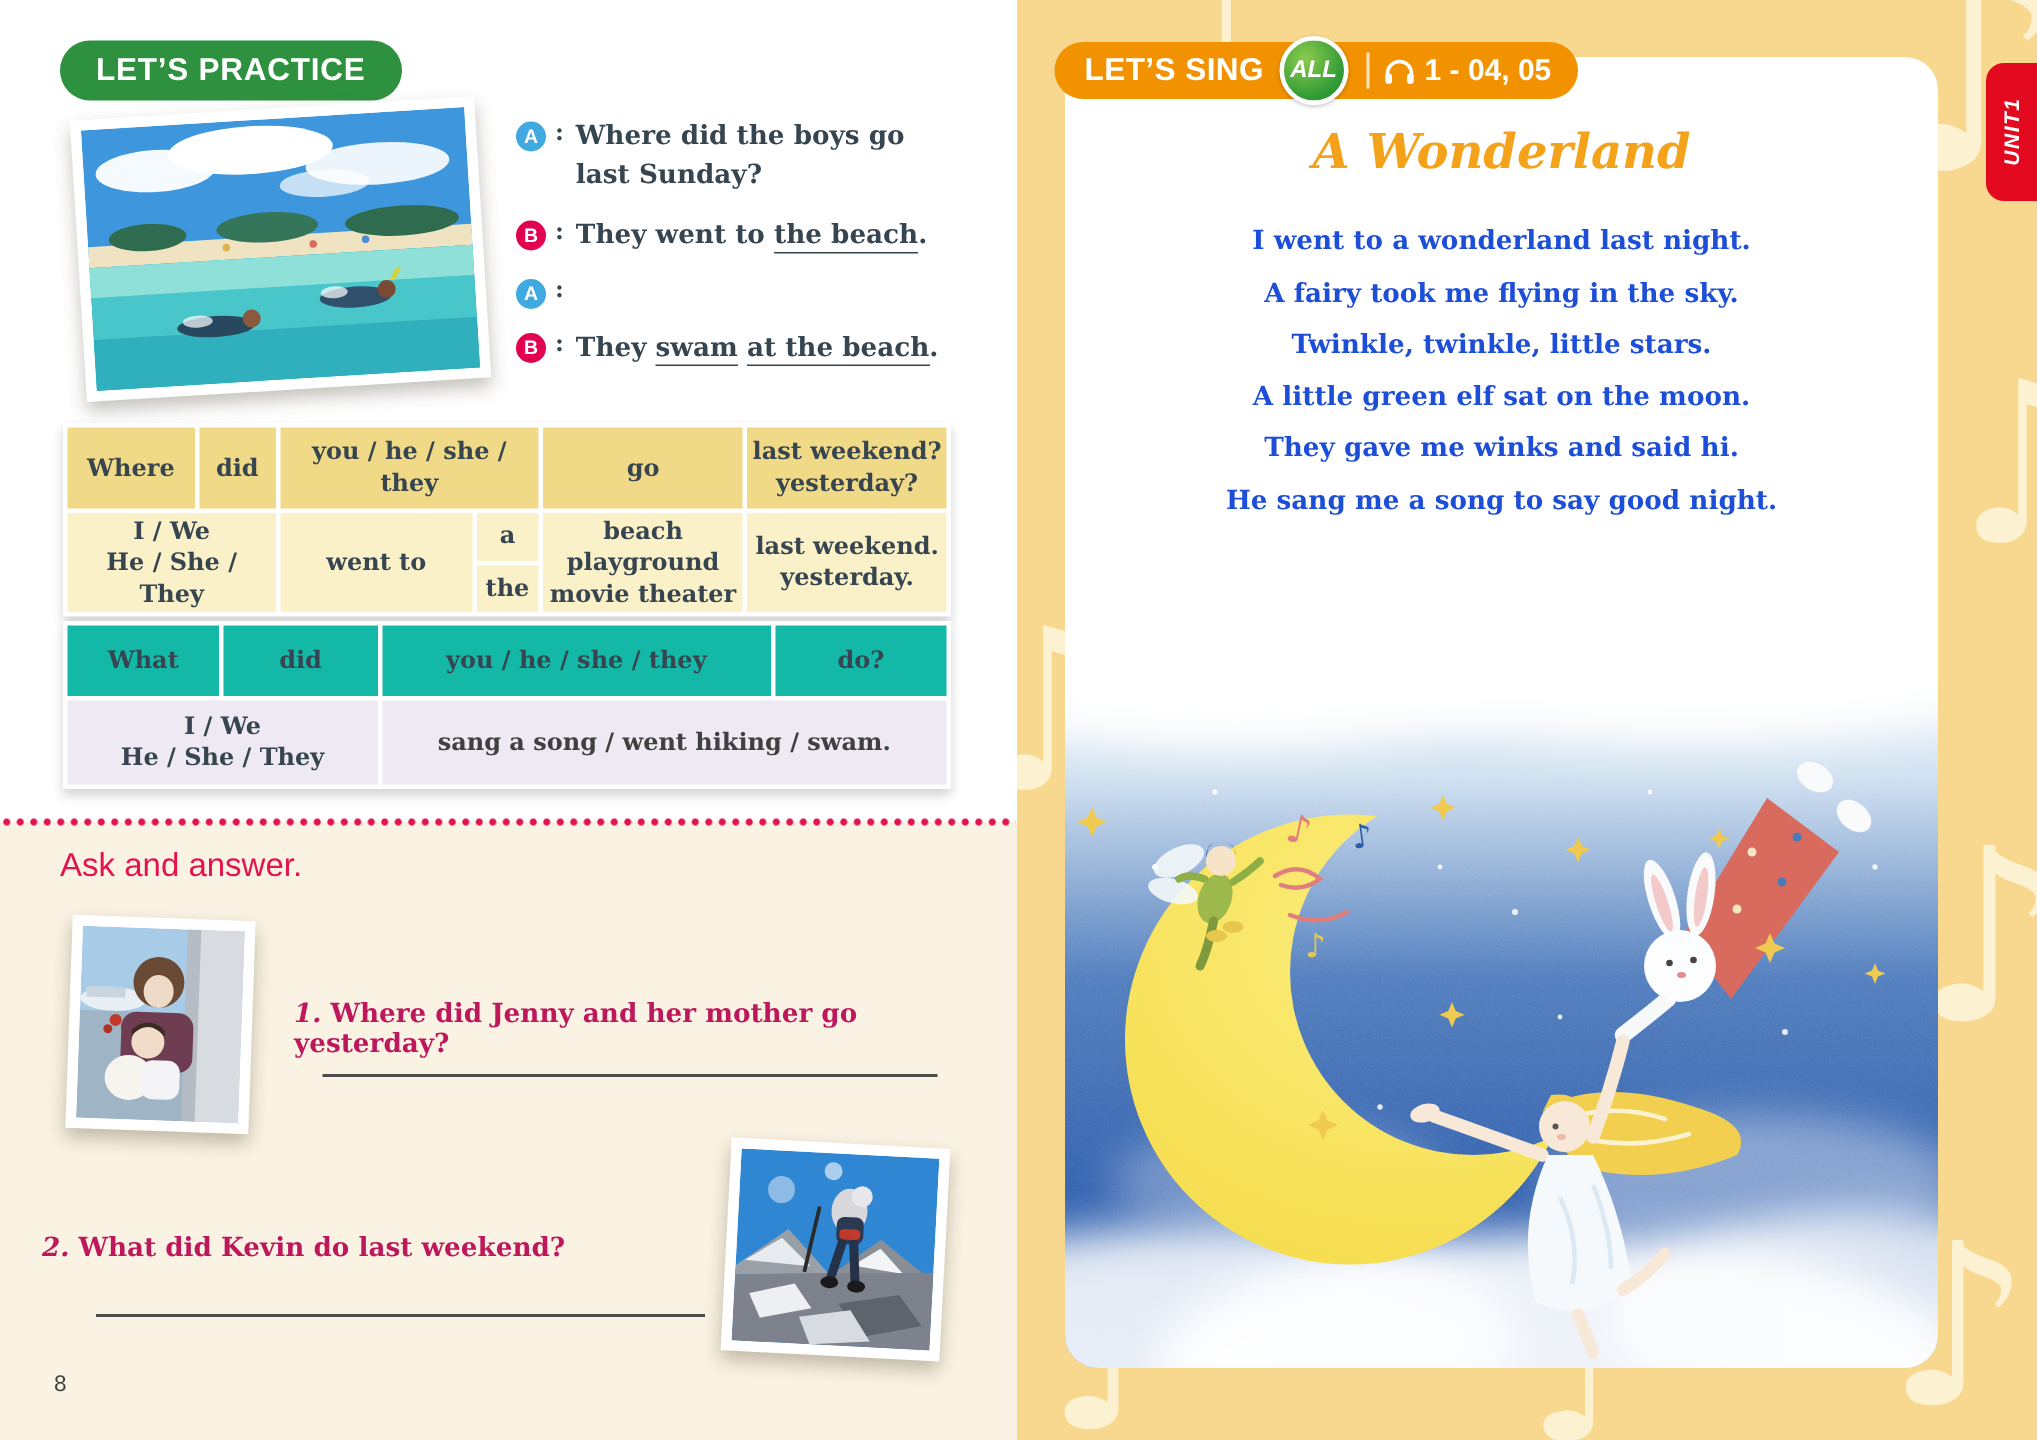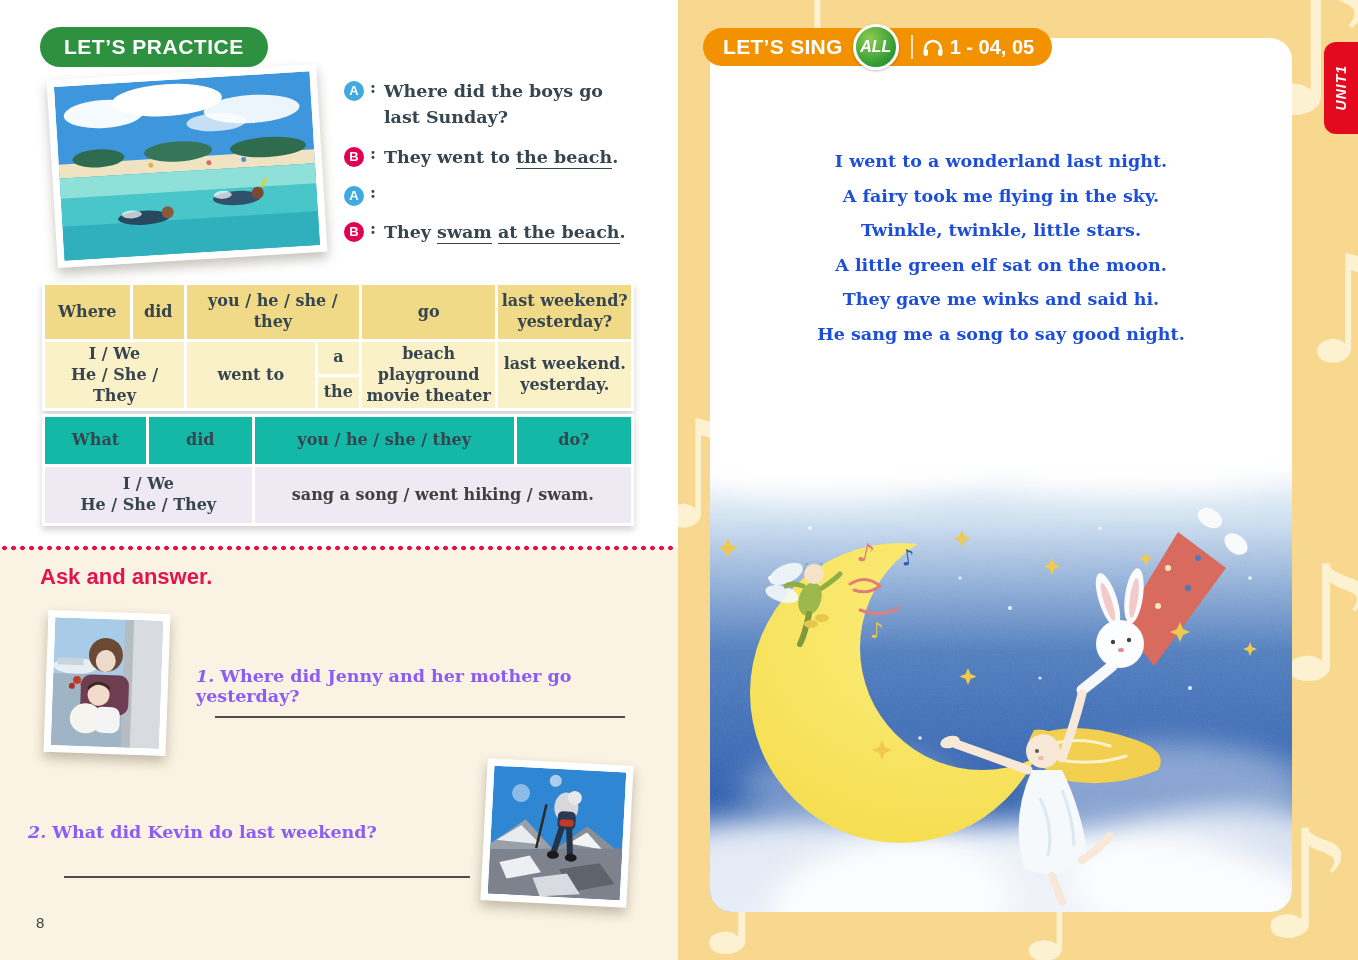--- a/index.html
+++ b/index.html
@@ -42,23 +42,23 @@
   .t-purple td.bd { background:#EEE9F2; height:56px; }
   .cell-lines span { display:block; }
   .red-text { color:#404040; }
   .ans-red { font-size:17px; }
 
   .dotted { position:absolute; left:0; top:545px; width:677px; height:6px;
     background-image:radial-gradient(circle, #E3134F 2.1px, transparent 2.6px);
     background-size:9px 6px; background-repeat:repeat-x; }
 
   .ask-heading { position:absolute; left:40px; top:564px; color:#E3134F;
-    font-family:"Liberation Sans", sans-serif; font-weight:bold; font-size:22px; }
-
-  .question { position:absolute; color:#8b5cf6; font-size:17.5px; font-weight:bold; }
+    font-family:"Liberation Sans", sans-serif; font-weight:normal; font-size:22px; }
+
+  .question { position:absolute; color:#be185d; font-size:17.5px; font-weight:bold; }
   .q1 { left:196px; top:666px; }
   .q2 { left:28px; top:822px; }
   .q-num { font-style:italic; margin-right:6px; }
   .ans-line { position:absolute; border-bottom:2px solid #4D4D4D; height:0; }
   .line1 { left:215px; top:716px; width:410px; }
   .line2 { left:64px; top:876px; width:406px; }
 
   .pagenum { position:absolute; font-family:"Liberation Sans", sans-serif; font-size:15px; color:#3F3F3F; }
   .pn-left { left:36px; top:914px; }
 
@@ -294,20 +294,21 @@
     <span class="note" style="left:575px; top:-55px; font-size:200px;">♪</span>
     <span class="note" style="left:612px; top:235px; font-size:150px;">♫</span>
     <span class="note" style="left:598px; top:545px; font-size:160px;">♪</span>
     <span class="note" style="left:95px; top:-60px; font-size:140px;">♩</span>
     <span class="note" style="left:-38px; top:400px; font-size:150px;">♫</span>
     <span class="note" style="left:20px; top:835px; font-size:140px;">♪</span>
     <span class="note" style="left:340px; top:850px; font-size:130px;">♩</span>
     <span class="note" style="left:580px; top:810px; font-size:150px;">♪</span>
 
     <div class="card">
+      <div class="song-title">A Wonderland</div>
 
       <div class="verse verse1">
         <p>I went to a wonderland last night.</p>
         <p>A fairy took me flying in the sky.</p>
         <p>Twinkle, twinkle, little stars.</p>
         <p>A little green elf sat on the moon.</p>
         <p>They gave me winks and said hi.</p>
         <p>He sang me a song to say good night.</p>
       </div>
 

